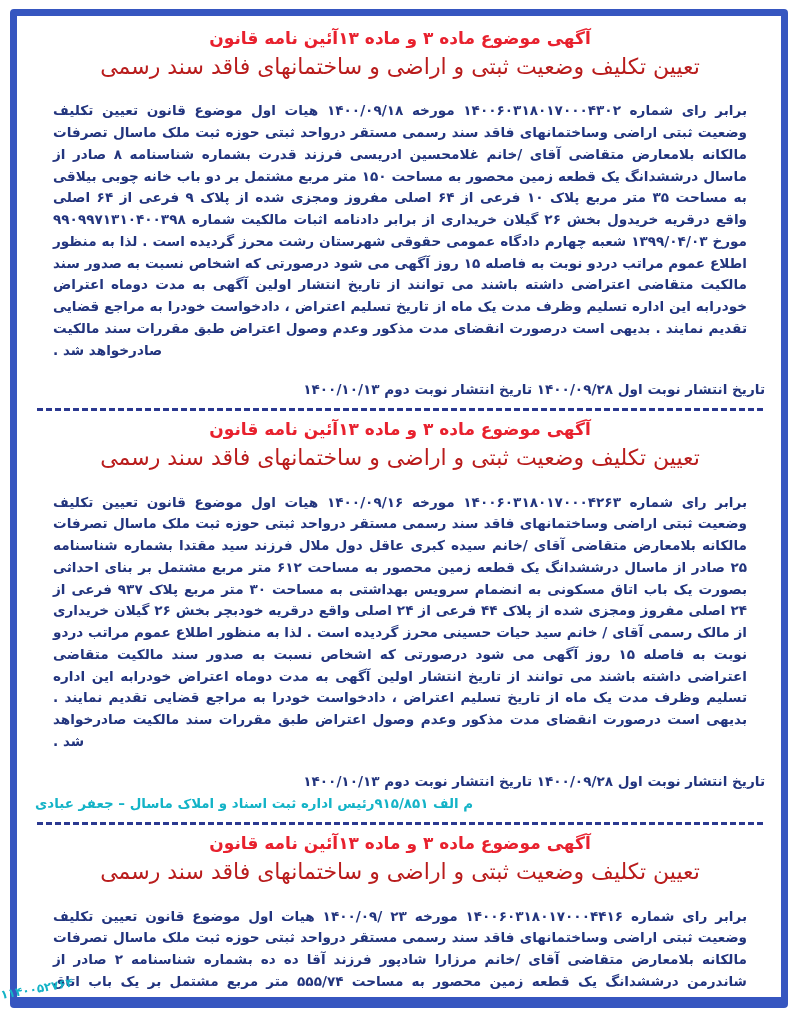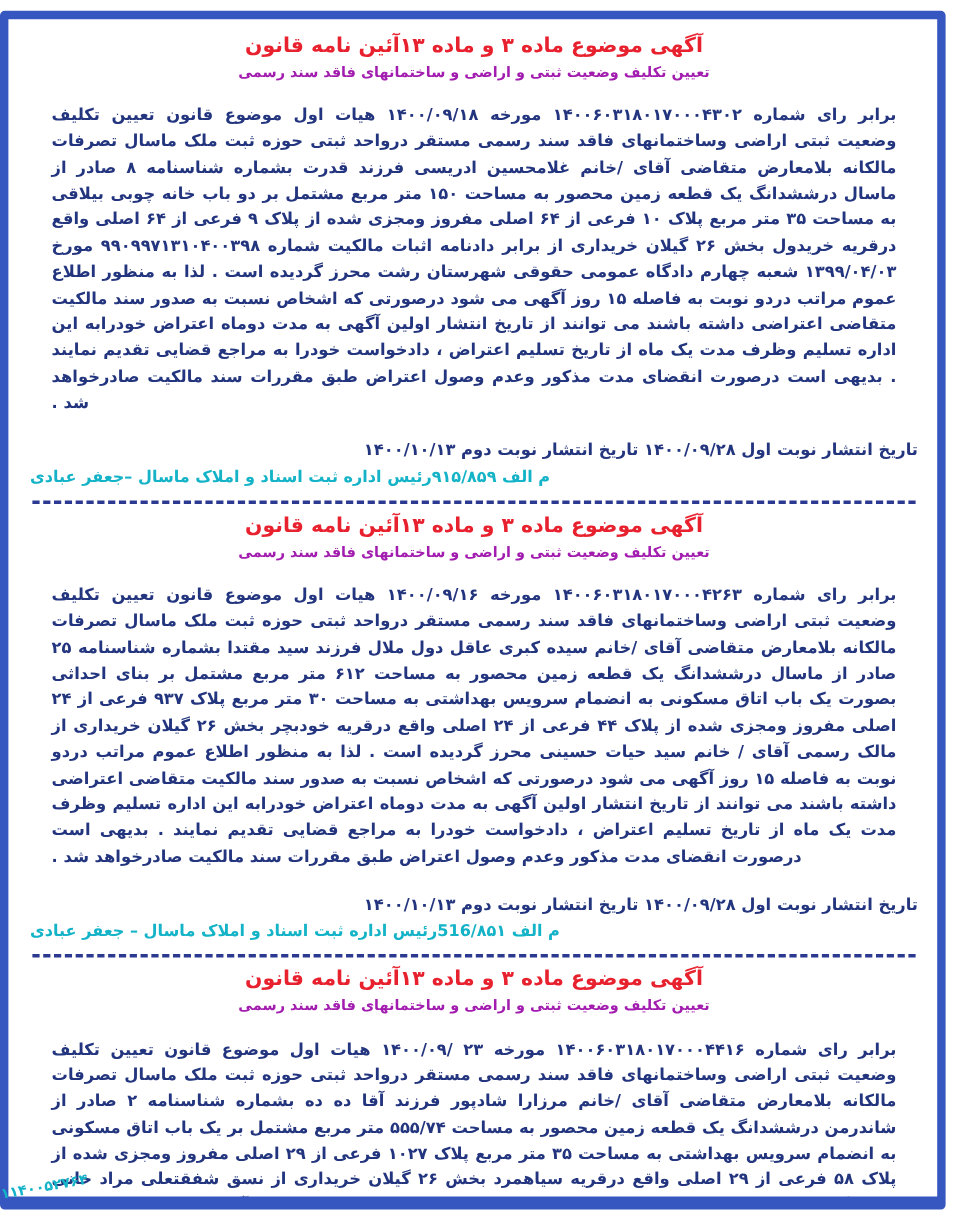--- a/index.html
+++ b/index.html
@@ -8,21 +8,21 @@
     background: #ffffff;
     width: 798px;
     height: 1016px;
     font-family: "DejaVu Sans", sans-serif;
   }
   .page {
     position: relative;
     width: 798px;
     height: 1016px;
     box-sizing: border-box;
-    padding: 9px 10px 8px 0;
+    padding: 9px 10px 8px 10px;
     background: #ffffff;
   }
   .frame {
     position: relative;
     width: 100%;
     height: 100%;
     box-sizing: border-box;
     border: 7px solid #3656c0;
     border-bottom-width: 11px;
     border-radius: 4px;
@@ -39,23 +39,23 @@
     margin: 0;
     text-align: center;
     color: #e8212e;
     font-size: 17px;
     font-weight: bold;
     line-height: 1.45;
   }
   .subtitle {
     margin: 1px 0 6px 0;
     text-align: center;
-    color: #a21caf;
-    font-size: 12px;
-    font-weight: bold;
+    color: #b91c1c;
+    font-size: 22px;
+    font-weight: normal;
     line-height: 1.4;
   }
   .body {
     margin: 18px;
     color: #23357e;
     font-size: 13.6px;
     font-weight: bold;
     line-height: 1.6;
     text-align: justify;
     text-align-last: left;
@@ -99,31 +99,30 @@
 
 <div class="page">
   <div class="frame">
     <div class="content">
 
       <section class="notice">
         <h2 class="title">آگهی موضوع ماده ۳ و ماده ۱۳آئین نامه قانون</h2>
         <h3 class="subtitle">تعیین تکلیف وضعیت ثبتی و اراضی و ساختمانهای فاقد سند رسمی</h3>
         <p class="body">برابر رای شماره ۱۴۰۰۶۰۳۱۸۰۱۷۰۰۰۴۳۰۲ مورخه ۱۴۰۰/۰۹/۱۸ هیات اول موضوع قانون تعیین تکلیف وضعیت ثبتی اراضی وساختمانهای فاقد سند رسمی مستقر درواحد ثبتی حوزه ثبت ملک ماسال تصرفات مالکانه بلامعارض متقاضی آقای /خانم غلامحسین ادریسی فرزند قدرت بشماره شناسنامه ۸ صادر از ماسال درششدانگ یک قطعه زمین محصور به مساحت ۱۵۰ متر مربع مشتمل بر دو باب خانه چوبی بیلاقی به مساحت ۳۵ متر مربع پلاک ۱۰ فرعی از ۶۴ اصلی مفروز ومجزی شده از پلاک ۹ فرعی از ۶۴ اصلی واقع درقریه خریدول    بخش ۲۶ گیلان خریداری از برابر دادنامه اثبات مالکیت شماره ۹۹۰۹۹۷۱۳۱۰۴۰۰۳۹۸ مورخ ۱۳۹۹/۰۴/۰۳ شعبه چهارم دادگاه عمومی حقوقی شهرستان رشت  محرز گردیده است . لذا به منظور اطلاع عموم مراتب دردو نوبت به فاصله ۱۵ روز آگهی می شود درصورتی که اشخاص نسبت به صدور سند مالکیت متقاضی اعتراضی داشته باشند می توانند از تاریخ انتشار اولین آگهی به مدت دوماه اعتراض خودرابه این اداره تسلیم وظرف مدت یک ماه از تاریخ تسلیم اعتراض ، دادخواست خودرا به مراجع قضایی تقدیم نمایند . بدیهی است درصورت انقضای مدت مذکور وعدم وصول اعتراض طبق مقررات سند مالکیت صادرخواهد شد .</p>
         <p class="dates">تاریخ انتشار نوبت اول ۱۴۰۰/۰۹/۲۸  تاریخ انتشار نوبت دوم ۱۴۰۰/۱۰/۱۳</p>
-        <p class="signature">م الف ۹۱۵/۸۵۹رئیس اداره ثبت اسناد و املاک ماسال  –جعفر عبادی</p>
       </section>
 
       <hr class="divider">
 
       <section class="notice">
         <h2 class="title">آگهی موضوع ماده ۳ و ماده ۱۳آئین نامه قانون</h2>
         <h3 class="subtitle">تعیین تکلیف وضعیت ثبتی و اراضی و ساختمانهای فاقد سند رسمی</h3>
         <p class="body">برابر رای شماره ۱۴۰۰۶۰۳۱۸۰۱۷۰۰۰۴۲۶۳ مورخه ۱۴۰۰/۰۹/۱۶ هیات اول موضوع قانون تعیین تکلیف وضعیت ثبتی اراضی وساختمانهای فاقد سند رسمی مستقر درواحد ثبتی حوزه ثبت ملک ماسال تصرفات مالکانه بلامعارض متقاضی آقای /خانم سیده کبری عاقل دول ملال  فرزند سید مقتدا  بشماره شناسنامه ۲۵ صادر از ماسال درششدانگ یک قطعه زمین محصور به مساحت ۶۱۲  متر مربع مشتمل بر بنای احداثی بصورت یک باب اتاق مسکونی به انضمام سرویس بهداشتی  به مساحت ۳۰ متر مربع پلاک ۹۳۷  فرعی از ۲۴  اصلی مفروز ومجزی شده از پلاک ۴۴ فرعی از ۲۴ اصلی واقع درقریه خودبچر   بخش ۲۶ گیلان خریداری از  مالک رسمی آقای / خانم سید حیات حسینی   محرز گردیده است . لذا به منظور اطلاع عموم مراتب دردو نوبت به فاصله ۱۵ روز آگهی می شود درصورتی که اشخاص نسبت به صدور سند مالکیت متقاضی اعتراضی داشته باشند می توانند از تاریخ انتشار اولین آگهی به مدت دوماه اعتراض خودرابه این اداره تسلیم وظرف مدت یک ماه از تاریخ تسلیم اعتراض ، دادخواست خودرا به مراجع قضایی تقدیم نمایند . بدیهی است درصورت انقضای مدت مذکور وعدم وصول اعتراض طبق مقررات سند مالکیت صادرخواهد شد .</p>
         <p class="dates">تاریخ انتشار نوبت اول ۱۴۰۰/۰۹/۲۸  تاریخ انتشار نوبت دوم ۱۴۰۰/۱۰/۱۳</p>
-        <p class="signature">م الف 516/۸۵۱رئیس اداره ثبت اسناد و املاک ماسال  – جعفر عبادی</p>
+        <p class="signature">م الف ۹۱۵/۸۵۱رئیس اداره ثبت اسناد و املاک ماسال  – جعفر عبادی</p>
       </section>
 
       <hr class="divider">
 
       <section class="notice">
         <h2 class="title">آگهی موضوع ماده ۳ و ماده ۱۳آئین نامه قانون</h2>
         <h3 class="subtitle">تعیین تکلیف وضعیت ثبتی و اراضی و ساختمانهای فاقد سند رسمی</h3>
         <p class="body">برابر رای شماره ۱۴۰۰۶۰۳۱۸۰۱۷۰۰۰۴۴۱۶  مورخه ۲۳ /۱۴۰۰/۰۹   هیات اول موضوع قانون تعیین تکلیف وضعیت ثبتی اراضی وساختمانهای فاقد سند رسمی مستقر درواحد ثبتی حوزه ثبت ملک ماسال تصرفات مالکانه بلامعارض متقاضی آقای /خانم مرزارا شادپور فرزند آقا ده  ده بشماره شناسنامه ۲ صادر از شاندرمن  درششدانگ یک قطعه زمین محصور به مساحت ۵۵۵/۷۴  متر مربع مشتمل بر یک باب اتاق مسکونی به انضمام سرویس بهداشتی   به مساحت ۳۵ متر مربع پلاک ۱۰۲۷  فرعی از ۲۹  اصلی مفروز ومجزی شده از پلاک ۵۸ فرعی از ۲۹ اصلی واقع درقریه سیاهمرد   بخش ۲۶ گیلان خریداری از نسق شفقتعلی مراد خانی محرز گردیده است . لذا به منظور اطلاع عموم مراتب دردو نوبت به فاصله ۱۵ روز آگهی می شود درصورتی که اشخاص نسبت به صدور سند مالکیت متقاضی اعتراضی داشته باشند می توانند از تاریخ انتشار اولین آگهی به مدت دوماه اعتراض خودرابه این اداره تسلیم وظرف مدت یک ماه از تاریخ تسلیم اعتراض ، دادخواست خودرا به مراجع قضایی تقدیم نمایند . بدیهی است درصورت انقضای مدت مذکور وعدم وصول اعتراض طبق مقررات سند مالکیت صادرخواهد شد .</p>
 
       </section>

